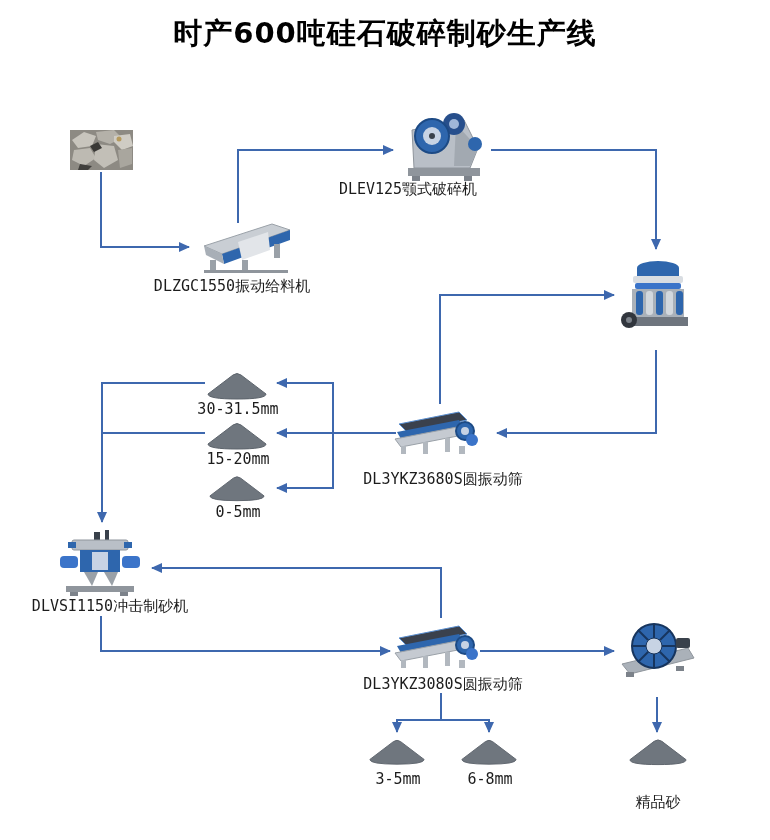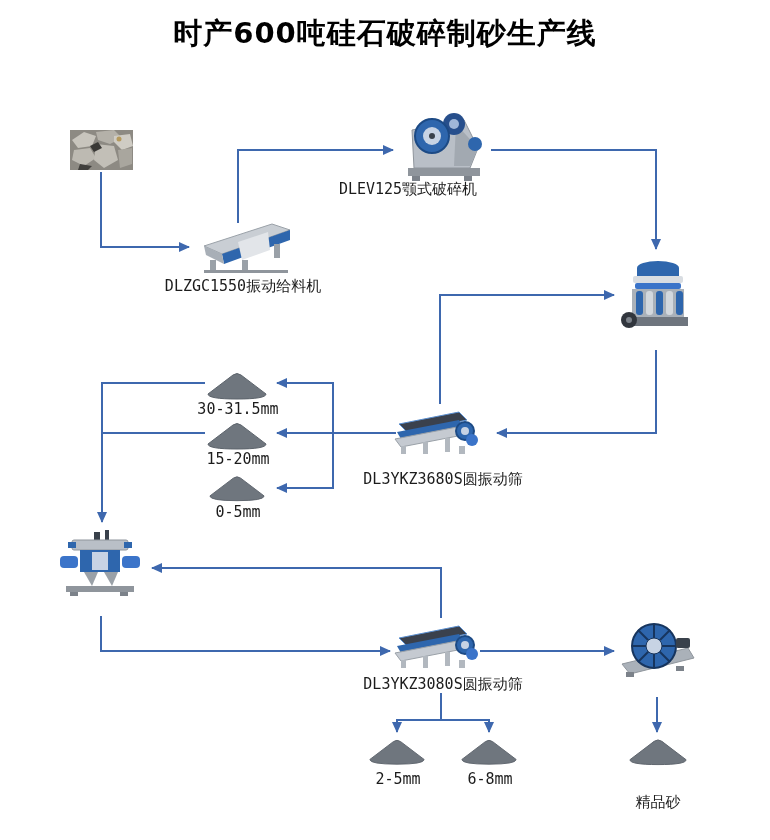--- a/index.html
+++ b/index.html
@@ -72,21 +72,21 @@
       <polygon points="6,26 74,4 92,10 24,34" fill="#c9ced4" stroke="#9aa1a8" stroke-width="1"></polygon>
       <polygon points="24,34 92,10 92,20 26,44" fill="#2e66ad"></polygon>
       <polygon points="6,26 24,34 26,44 8,35" fill="#a8afb7"></polygon>
       <polygon points="40,22 70,12 72,30 44,40" fill="#e2e5e9"></polygon>
       <rect x="12" y="40" width="6" height="10" fill="#9aa1a8"></rect>
       <rect x="44" y="40" width="6" height="12" fill="#9aa1a8"></rect>
       <rect x="76" y="24" width="6" height="14" fill="#9aa1a8"></rect>
       <rect x="6" y="50" width="84" height="3" fill="#8f959c"></rect>
     </svg>
   </div>
-  <div class="label" style="left:243px;top:277px;text-align:right;">DLZGC1550振动给料机</div>
+  <div class="label" style="left:232px;top:277px;text-align:right;">DLZGC1550振动给料机</div>
 
   <div class="node" style="left:398px;top:108px;">
     <svg width="92" height="74" viewBox="0 0 92 74">
       <polygon points="14,22 66,12 80,40 72,60 16,60" fill="#b9bfc7" stroke="#8f959c" stroke-width="1"></polygon>
       <polygon points="58,16 80,40 72,58 56,58" fill="#a2a9b1"></polygon>
       <rect x="10" y="60" width="72" height="8" fill="#8f959c"></rect>
       <rect x="14" y="68" width="8" height="5" fill="#7c828a"></rect>
       <rect x="66" y="68" width="8" height="5" fill="#7c828a"></rect>
       <circle cx="56" cy="16" r="11" fill="#274f8c"></circle>
       <circle cx="56" cy="16" r="5" fill="#9fb6d8"></circle>
@@ -164,20 +164,21 @@
       <rect x="34" y="22" width="16" height="18" fill="#c7d3e4"></rect>
       <rect x="2" y="26" width="18" height="12" rx="4" fill="#3b74c9"></rect>
       <rect x="64" y="26" width="18" height="12" rx="4" fill="#3b74c9"></rect>
       <polygon points="26,42 40,42 34,56" fill="#9aa1a8"></polygon>
       <polygon points="46,42 60,42 54,56" fill="#9aa1a8"></polygon>
       <rect x="8" y="56" width="68" height="6" fill="#8f959c"></rect>
       <rect x="12" y="62" width="8" height="4" fill="#7c828a"></rect>
       <rect x="62" y="62" width="8" height="4" fill="#7c828a"></rect>
     </svg>
   </div>
+  <div class="label" style="left:110px;top:597px;">DLVSI1150冲击制砂机</div>
 
   <div class="node" style="left:393px;top:618px;">
     <svg width="88" height="52" viewBox="0 0 88 52">
       <polygon points="6,20 66,8 74,16 14,28" fill="#3a414d" stroke="#5b8fd0" stroke-width="1"></polygon>
       <polygon points="4,28 66,16 70,23 8,35" fill="#2e66ad"></polygon>
       <polygon points="2,35 64,23 70,31 8,43" fill="#c5cad1" stroke="#9aa1a8" stroke-width="1"></polygon>
       <rect x="8" y="42" width="5" height="8" fill="#b2b8bf"></rect>
       <rect x="30" y="38" width="5" height="12" fill="#b2b8bf"></rect>
       <rect x="52" y="34" width="5" height="14" fill="#b2b8bf"></rect>
       <circle cx="72" cy="27" r="9" fill="#2e66ad" stroke="#1c4a85" stroke-width="2"></circle>
@@ -203,21 +204,21 @@
       <rect x="8" y="50" width="8" height="5" fill="#7c828a"></rect>
       <rect x="58" y="44" width="8" height="5" fill="#7c828a"></rect>
     </svg>
   </div>
 
   <div class="node" style="left:368px;top:737px;">
     <svg width="58" height="30" viewBox="0 0 62 30">
       <path d="M2,23 Q2,28 31,28 Q60,28 60,23 L35,4 Q31,1 27,4 Z" fill="#6f767e" stroke="#5d646c" stroke-width="1"></path>
     </svg>
   </div>
-  <div class="label" style="left:398px;top:770px;">2-5mm</div>
+  <div class="label" style="left:398px;top:770px;">3-5mm</div>
 
   <div class="node" style="left:460px;top:737px;">
     <svg width="58" height="30" viewBox="0 0 62 30">
       <path d="M2,23 Q2,28 31,28 Q60,28 60,23 L35,4 Q31,1 27,4 Z" fill="#6f767e" stroke="#5d646c" stroke-width="1"></path>
     </svg>
   </div>
   <div class="label" style="left:490px;top:770px;">6-8mm</div>
 
   <div class="node" style="left:628px;top:737px;">
     <svg width="60" height="30" viewBox="0 0 62 30">

